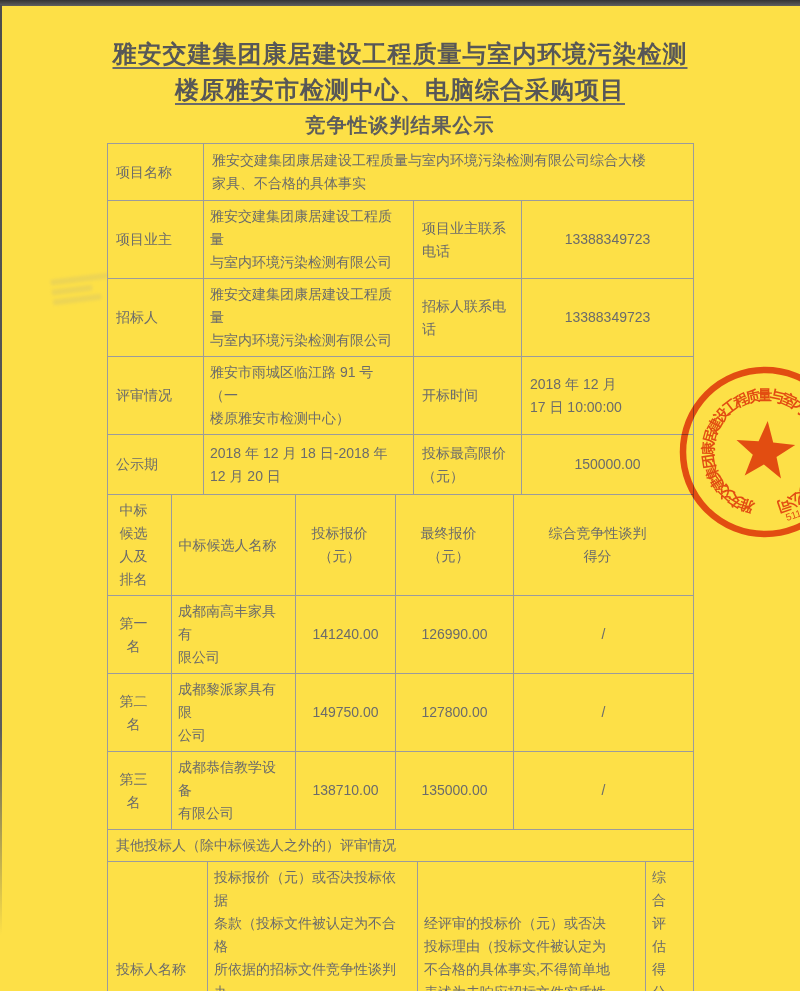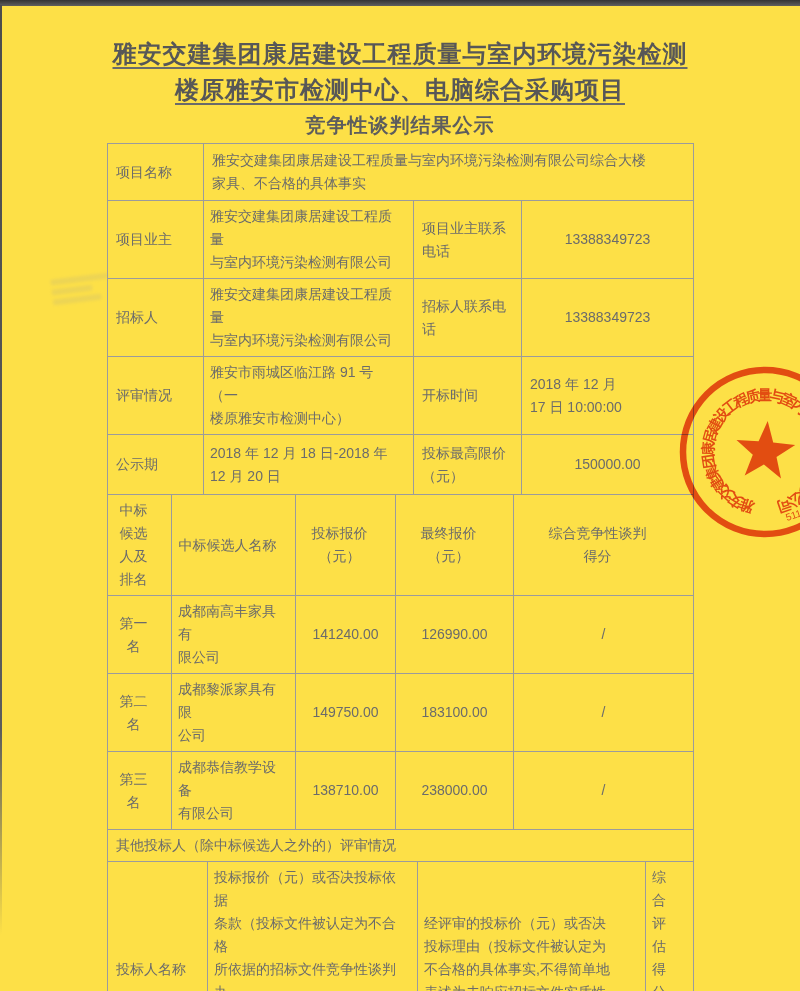--- a/index.html
+++ b/index.html
@@ -157,29 +157,29 @@
 限公司</td>
         <td class="c">141240.00</td>
         <td class="c">126990.00</td>
         <td class="c">/</td>
       </tr>
       <tr style="height:63px">
         <td class="c pad6">第二名</td>
         <td class="pre pad6">成都黎派家具有限
 公司</td>
         <td class="c">149750.00</td>
-        <td class="c">183100.00</td>
+        <td class="c">127800.00</td>
         <td class="c">/</td>
       </tr>
       <tr style="height:63px">
         <td class="c pad6">第三名</td>
         <td class="pre pad6">成都恭信教学设备
 有限公司</td>
         <td class="c">138710.00</td>
-        <td class="c">238000.00</td>
+        <td class="c">135000.00</td>
         <td class="c">/</td>
       </tr>
     </tbody>
       </table>
 
     <table>
       <colgroup>
           <col style="width:100px">
           <col style="width:210px">
           <col style="width:228px">

